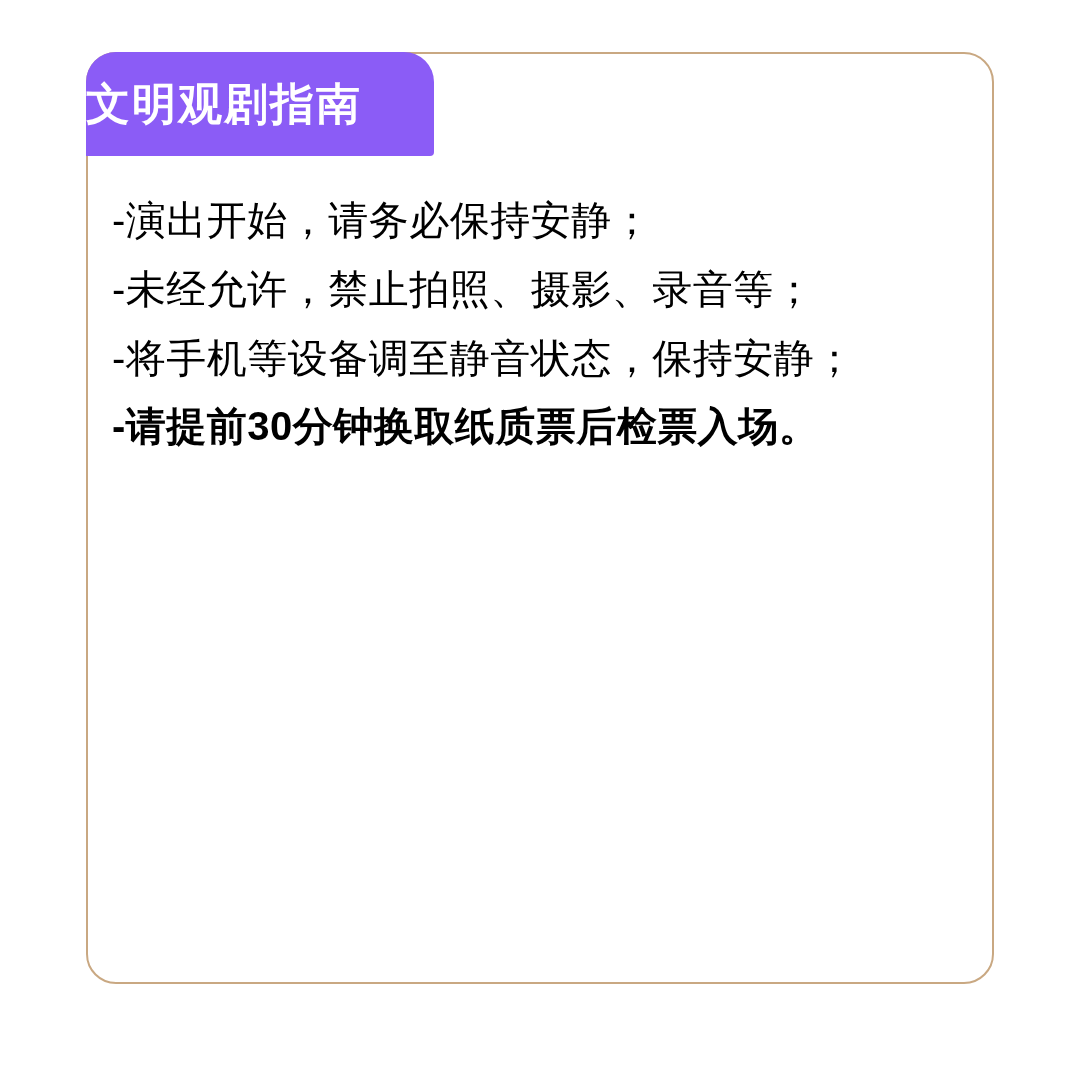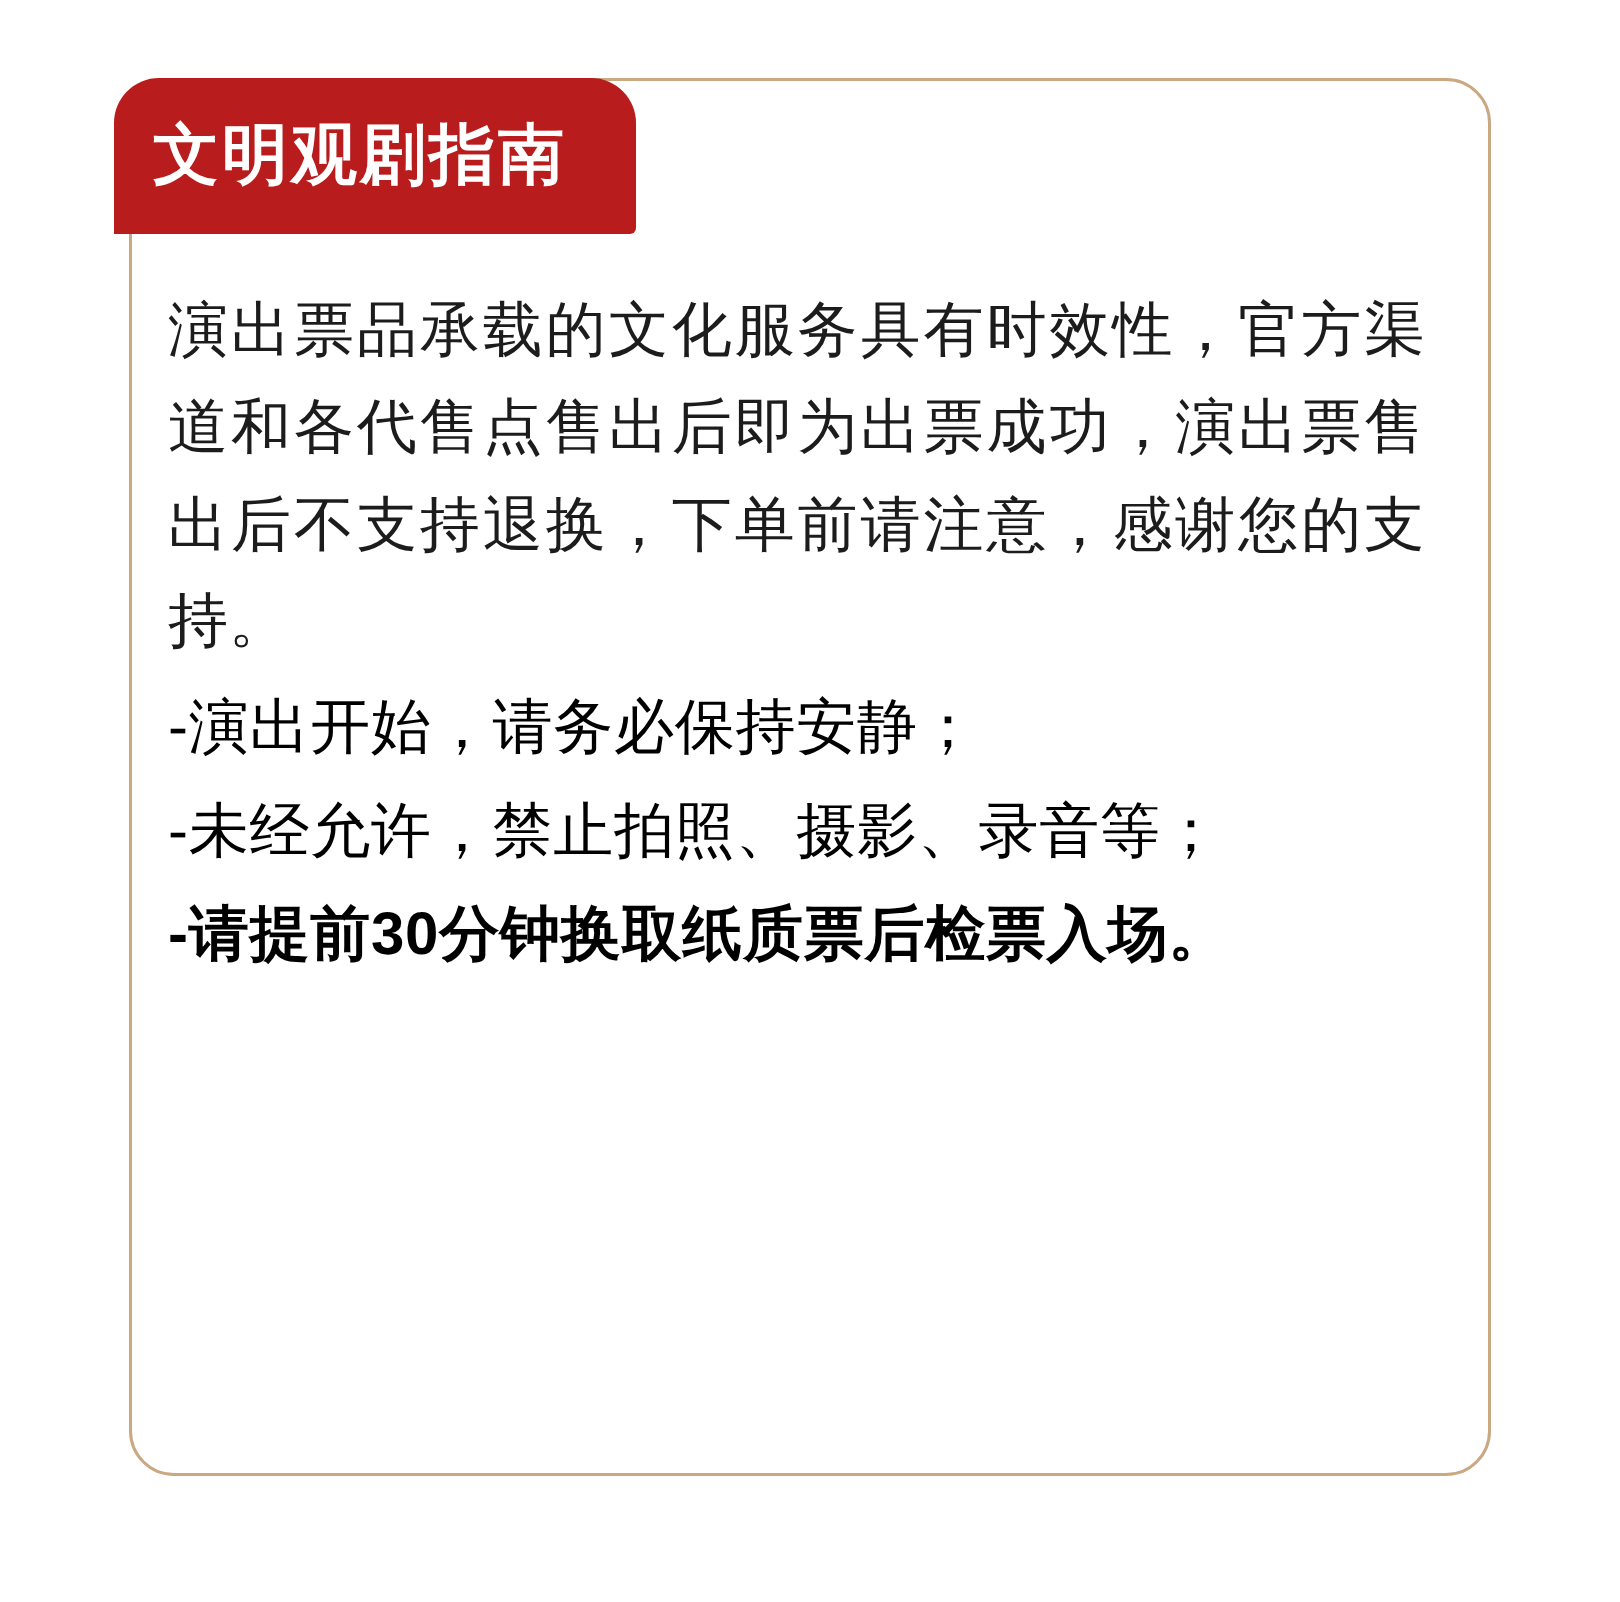--- a/index.html
+++ b/index.html
@@ -31,32 +31,31 @@
     height: 932px;
     box-sizing: border-box;
     border: 2px solid #c9a882;
     border-radius: 30px;
     background: #ffffff;
   }
 
   
   .header-tab {
     position: absolute;
-    left: 76px;
+    left: 86px;
     top: 52px;
     width: 348px;
     height: 104px;
     box-sizing: border-box;
-    background: #b91c1c;
+    background: #8b5cf6;
     border-top-left-radius: 30px;
     border-top-right-radius: 30px;
     border-bottom-right-radius: 4px;
     display: flex;
     align-items: center;
-    padding-left: 26px;
   }
 
   .header-title {
     color: #ffffff;
     font-size: 44px;
     font-weight: bold;
     letter-spacing: 2px;
     line-height: 1;
     white-space: nowrap;
   }
@@ -99,19 +98,19 @@
 
 <div class="page">
 
   <div class="card"></div>
 
   <div class="header-tab">
     <div class="header-title">文明观剧指南</div>
   </div>
 
   <div class="body">
-    <p class="para">演出票品承载的文化服务具有时效性，官方渠道和各代售点售出后即为出票成功，演出票售出后不支持退换，下单前请注意，感谢您的支持。</p>
     <p class="item">-演出开始，请务必保持安静；</p>
     <p class="item">-未经允许，禁止拍照、摄影、录音等；</p>
+    <p class="item">-将手机等设备调至静音状态，保持安静；</p>
     <p class="item bold">-请提前30分钟换取纸质票后检票入场。</p>
   </div>
 
 </div>
 
 </body></html>

